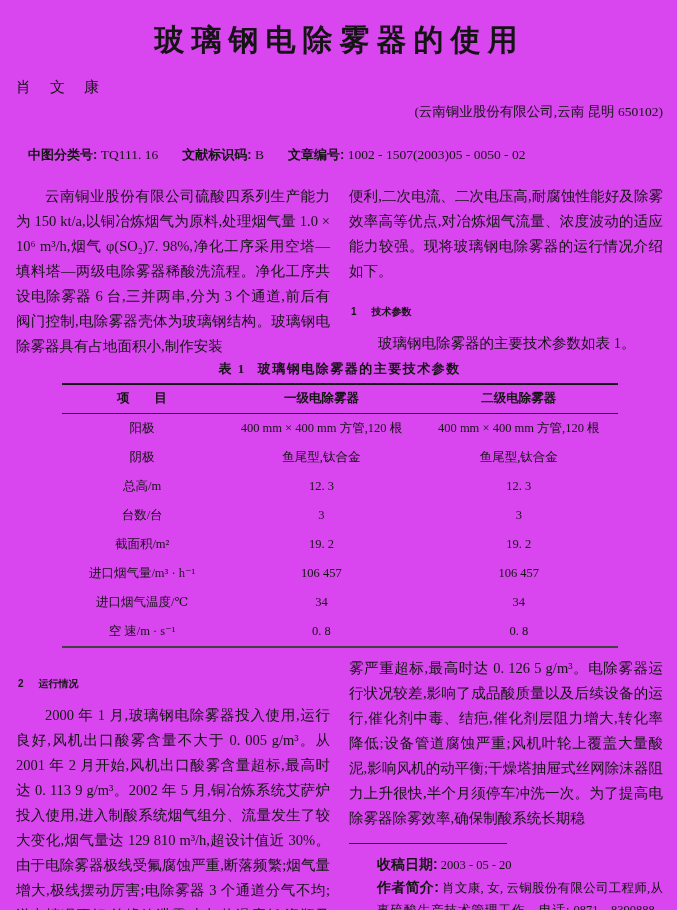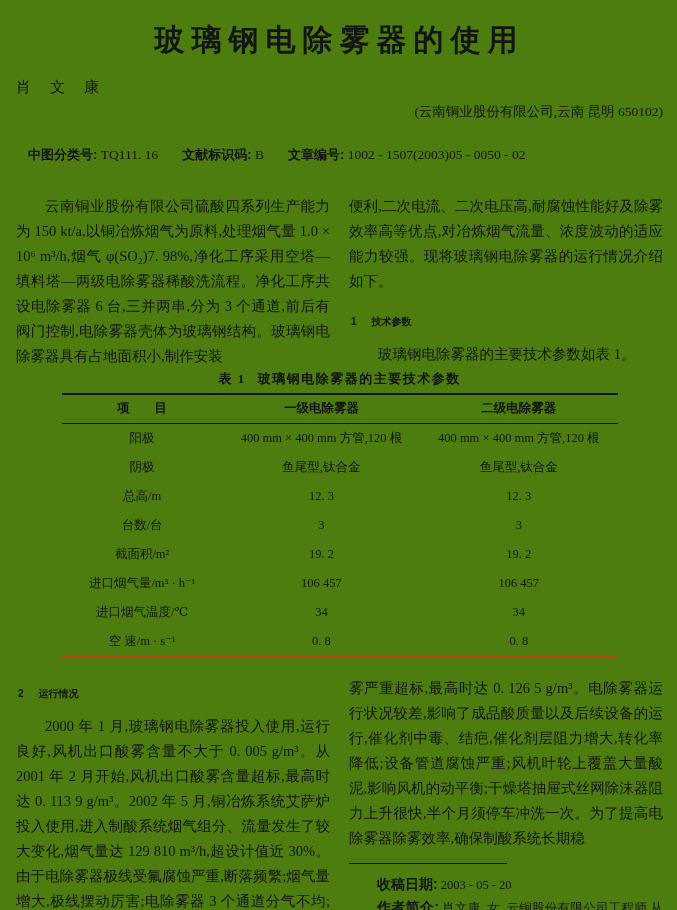--- a/index.html
+++ b/index.html
@@ -1,20 +1,20 @@
 <!DOCTYPE html>
 <html><head>
 <meta charset="utf-8">
 <style>
   * { margin: 0; padding: 0; box-sizing: border-box; }
   html, body { background: #e8e8e8; }
   .page {
     width: 677px; height: 910px;
     margin: 0 auto;
-    background: #4d7c0f;
+    background: #d946ef;
     color: #141414;
     font-family: "Liberation Serif", "DejaVu Serif", serif;
     padding: 20px 14px 0 16px;
     overflow: hidden;
     position: relative;
   }
   
   .title {
     text-align: center;
     font-size: 30px;
@@ -46,21 +46,20 @@
   }
   .meta b { font-family: "Liberation Sans", "DejaVu Sans", sans-serif; font-weight: bold; font-size: 13px; }
   
   .cols { display: flex; gap: 19px; }
   .col { flex: 1 1 0; min-width: 0; }
   .body-p {
     font-size: 14.5px;
     line-height: 25px;
     text-align: justify;
     text-justify: inter-ideograph;
-    margin-top: 10px;
   }
   .indent { text-indent: 2em; }
   .sec {
     font-family: "Liberation Sans", "DejaVu Sans", sans-serif;
     font-size: 10px;
     font-weight: bold;
     line-height: 21px;
     margin: 17px 0 9px 2px;
   }
   .sec-num { margin-right: 15px; }
@@ -72,21 +71,21 @@
     font-size: 13px;
     line-height: 18px;
     letter-spacing: 1.5px;
     margin-bottom: 5px;
   }
   .cap-l { margin-right: 12px; }
   table {
     width: 100%;
     border-collapse: collapse;
     border-top: 2px solid #111;
-    border-bottom: 2px solid #c2410c;
+    border-bottom: 2px solid #404040;
     font-size: 12.5px;
   }
   th {
     font-weight: bold;
     padding: 5px 2px 6px;
     border-bottom: 1.5px solid #111;
     text-align: center;
   }
   td { padding: 6px 2px; text-align: center; }
   .c0 { width: 29%; }

